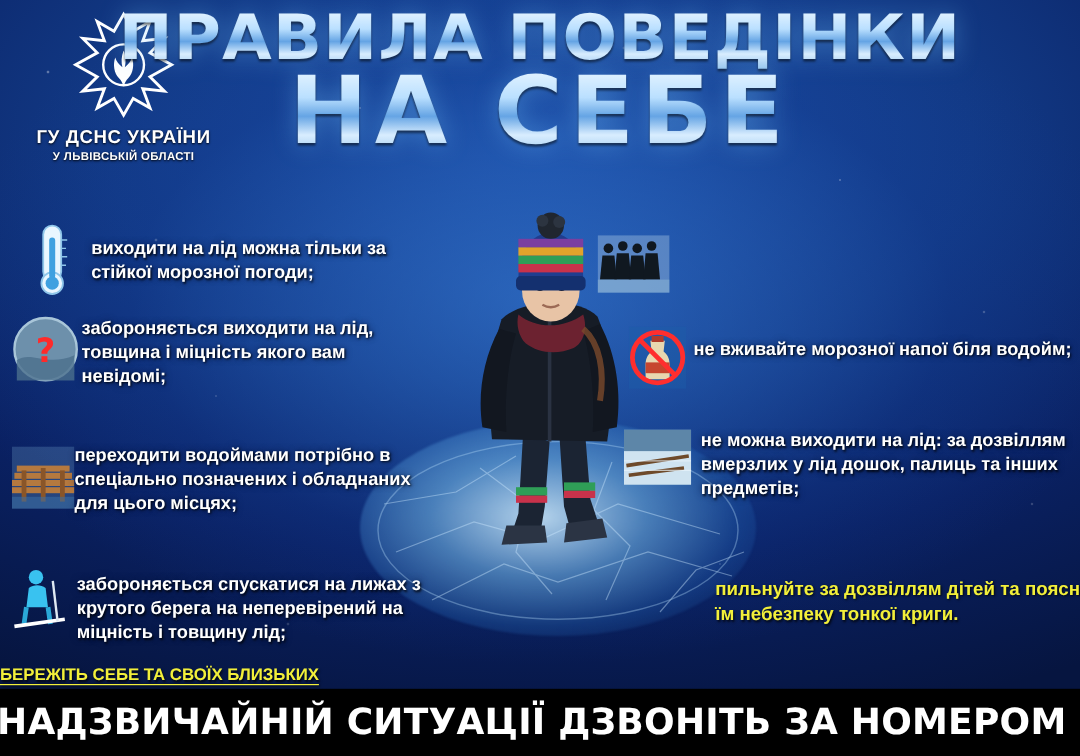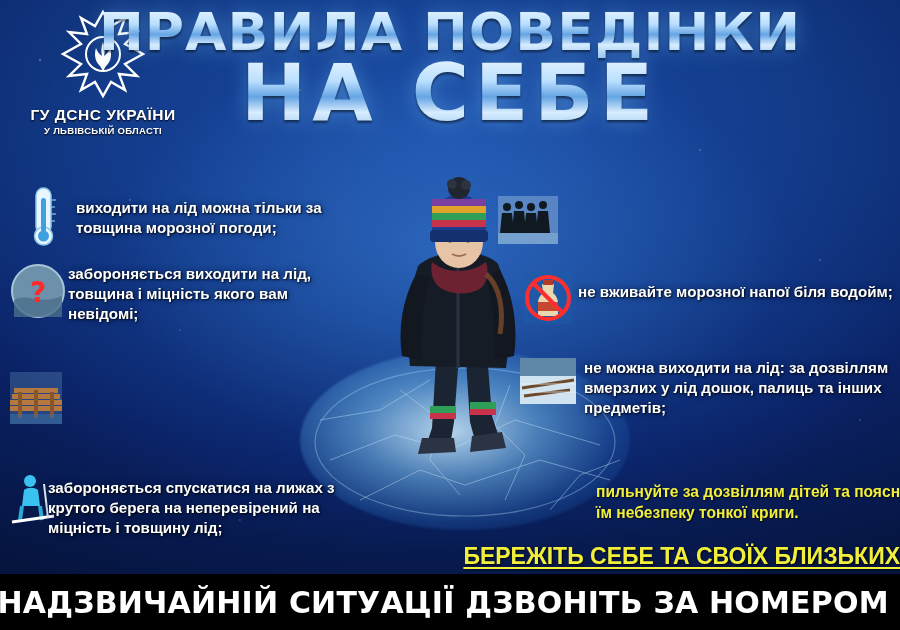--- a/index.html
+++ b/index.html
@@ -148,23 +148,23 @@
     line-height: 1.32;
     text-shadow: 1px 1px 2px rgba(0,0,0,.8);
   }
 
   
   .bottom-sub {
     position: absolute;
     left: 0;
     right: 0;
     bottom: 60px;
-    text-align: right;
+    text-align: left;
     color: #f2ef3a;
-    font-size: 23px;
+    font-size: 14px;
     font-weight: bold;
     text-decoration: underline;
     text-underline-offset: 3px;
     text-shadow: 1px 1px 2px rgba(0,0,0,.8);
   }
   .bottom-bar {
     position: absolute;
     left: 0;
     right: 0;
     bottom: 0;
@@ -275,21 +275,21 @@
       <rect x="19" y="12" width="5" height="34" rx="2.5" fill="#3fa0e0"></rect>
       <circle cx="21.5" cy="50" r="5.5" fill="#3fa0e0"></circle>
       <g stroke="#8fc6ea" stroke-width="1.2">
         <line x1="29" y1="14" x2="34" y2="14"></line>
         <line x1="29" y1="21" x2="33" y2="21"></line>
         <line x1="29" y1="28" x2="34" y2="28"></line>
         <line x1="29" y1="35" x2="33" y2="35"></line>
       </g>
     </svg>
   </div>
-  <div class="blk" style="left:76px; top:198px; width:282px;">виходити на лід можна тільки за товщина морозної погоди;</div>
+  <div class="blk" style="left:76px; top:198px; width:282px;">виходити на лід можна тільки за стійкої морозної погоди;</div>
 
   <div class="icon-box" style="left:10px; top:262px;">
     <svg width="56" height="58" viewBox="0 0 56 58" class="ic">
       <circle cx="28" cy="29" r="26" fill="#6d90ab"></circle>
       <circle cx="28" cy="29" r="26" fill="none" stroke="#a9c6d9" stroke-width="2"></circle>
       <path d="M4 38 C16 30 30 44 52 34 L52 55 L4 55 Z" fill="#4b6f8c" opacity=".8"></path>
       <text x="28" y="40" font-family="DejaVu Sans, sans-serif" font-size="28" font-weight="bold" fill="#ff2a2a" text-anchor="middle">?</text>
     </svg>
   </div>
   <div class="blk" style="left:68px; top:264px; width:290px;">забороняється виходити на лід, товщина і міцність якого вам невідомі;</div>
@@ -304,31 +304,32 @@
         <rect x="0" y="34" width="52" height="5"></rect>
       </g>
       <g fill="#8a5528">
         <rect x="8" y="20" width="4" height="26"></rect>
         <rect x="40" y="20" width="4" height="26"></rect>
         <rect x="24" y="18" width="4" height="28"></rect>
       </g>
       <rect x="0" y="42" width="52" height="10" fill="#3b6fa5" opacity=".55"></rect>
     </svg>
   </div>
+  <div class="blk" style="left:62px; top:370px; width:300px;">переходити водоймами потрібно в спеціально позначених і обладнаних для цього місцях;</div>
 
   <div class="icon-box" style="left:10px; top:472px;">
     <svg width="46" height="56" viewBox="0 0 46 56" class="ic">
       <circle cx="20" cy="9" r="6" fill="#39c2f0"></circle>
       <path d="M14 18 C18 15 24 15 28 18 L30 34 L12 34 Z" fill="#39c2f0"></path>
       <path d="M12 34 L10 48 M30 34 L32 48" stroke="#2aa8d8" stroke-width="4" fill="none"></path>
       <line x1="2" y1="50" x2="44" y2="44" stroke="#ffffff" stroke-width="3"></line>
       <line x1="34" y1="12" x2="38" y2="46" stroke="#dfe9f2" stroke-width="2"></line>
     </svg>
   </div>
-  <div class="blk" style="left:48px; top:478px; width:330px;">забороняється спускатися на лижах з крутого берега на неперевірений на міцність і товщину лід;</div>
+  <div class="blk" style="left:64px; top:478px; width:330px;">забороняється спускатися на лижах з крутого берега на неперевірений на міцність і товщину лід;</div>
 
   <div class="icon-box" style="left:498px; top:196px;">
     <svg width="60" height="48" viewBox="0 0 60 48" class="ic">
       <rect x="0" y="0" width="60" height="48" fill="#bcd8ec" opacity=".35"></rect>
       <g fill="#101820">
         <circle cx="9" cy="11" r="4"></circle>
           <path d="M4 17 h10 l2 20 h-14 z"></path>
         <circle cx="21" cy="9" r="4"></circle>
           <path d="M16 15 h10 l2 22 h-14 z"></path>
         <circle cx="33" cy="11" r="4"></circle>

